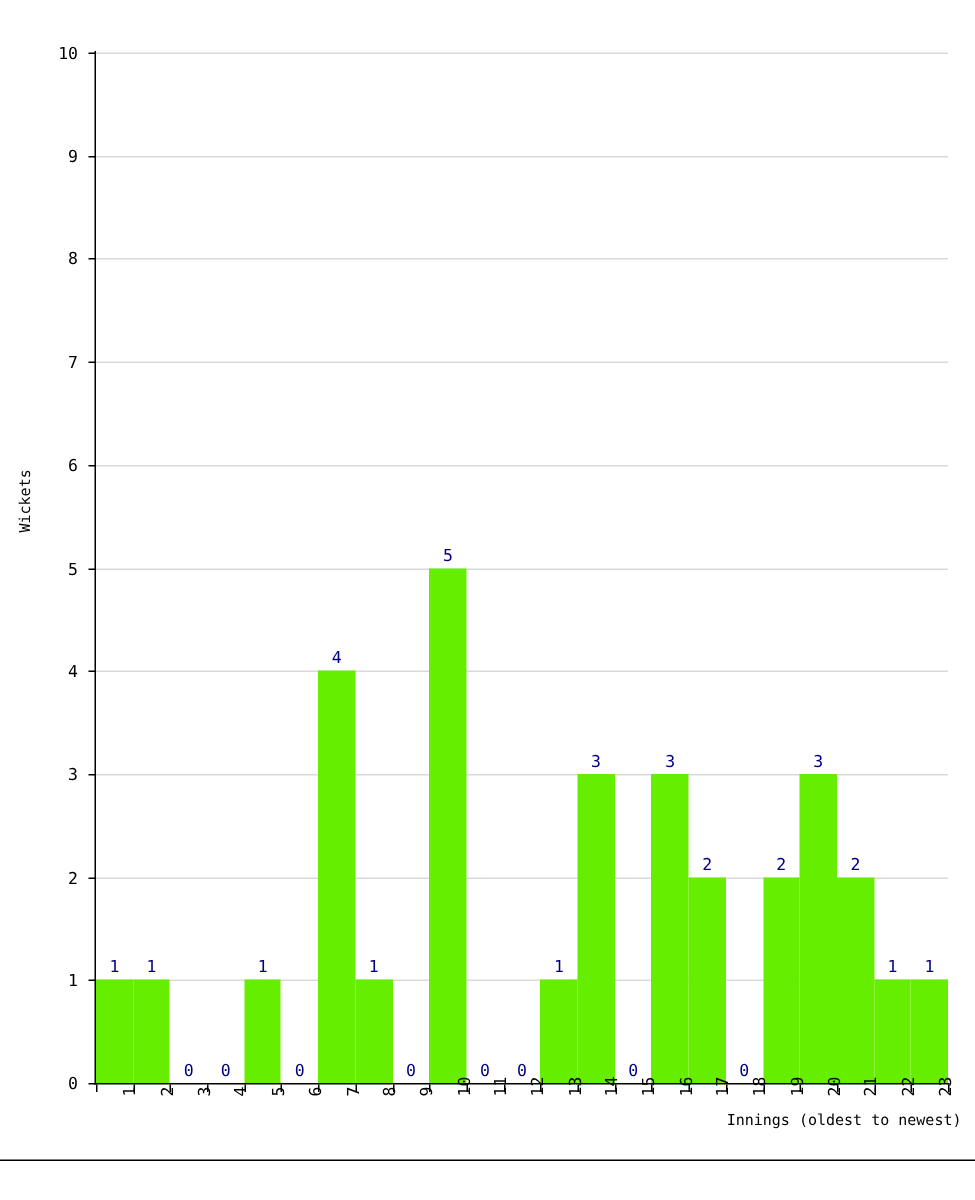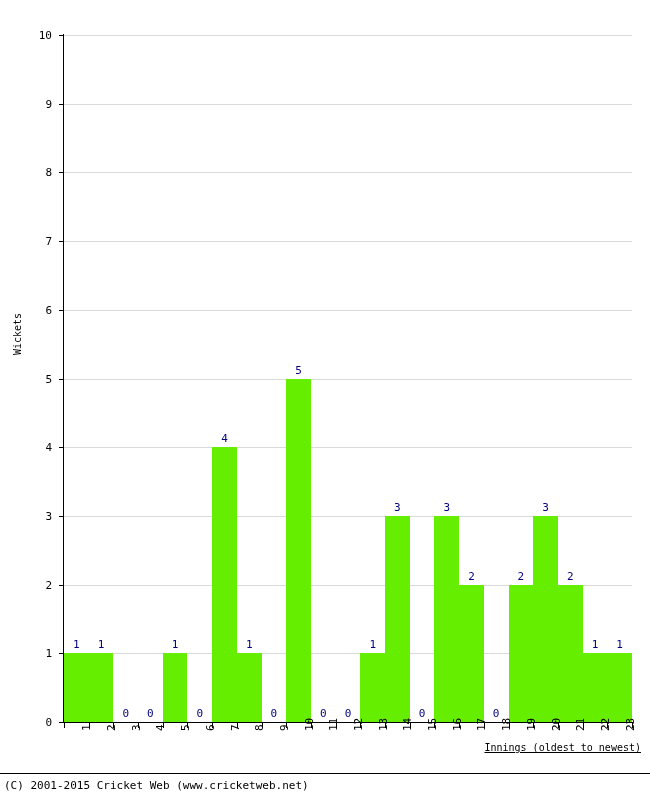--- a/index.html
+++ b/index.html
@@ -127,21 +127,20 @@
     transform: rotate(-90deg);
     transform-origin: left top;
   }
   #x-axis-title {
     position: absolute;
     right: 9px;
     top: 742px;
     font-size: 10px;
     white-space: nowrap;
     color: #000000;
-    text-decoration: underline;
   }
 
   
   #footer-separator {
     position: absolute;
     left: 0;
     top: 773px;
     width: 650px;
     height: 1px;
     background: #000000;
@@ -296,14 +295,13 @@
       <div class="xlabel" style="left: 525.87px;">19</div>
       <div class="xlabel" style="left: 550.565px;">20</div>
       <div class="xlabel" style="left: 575.261px;">21</div>
       <div class="xlabel" style="left: 599.957px;">22</div>
       <div class="xlabel" style="left: 624.652px;">23</div>
     </div>
 
   <div id="x-axis-title">Innings (oldest to newest)</div>
 
   <div id="footer-separator"></div>
-  <div id="footer-text">(C) 2001-2015 Cricket Web (www.cricketweb.net)</div>
 </div>
 
 </body></html>

